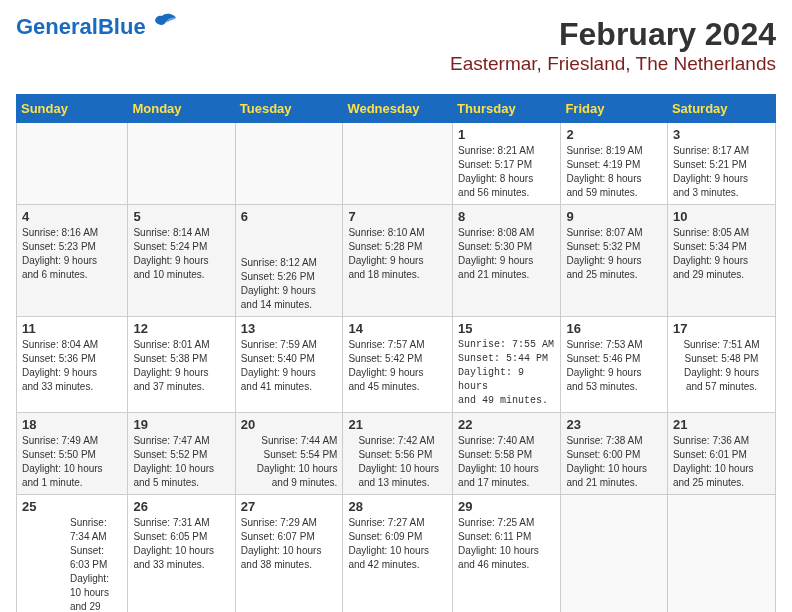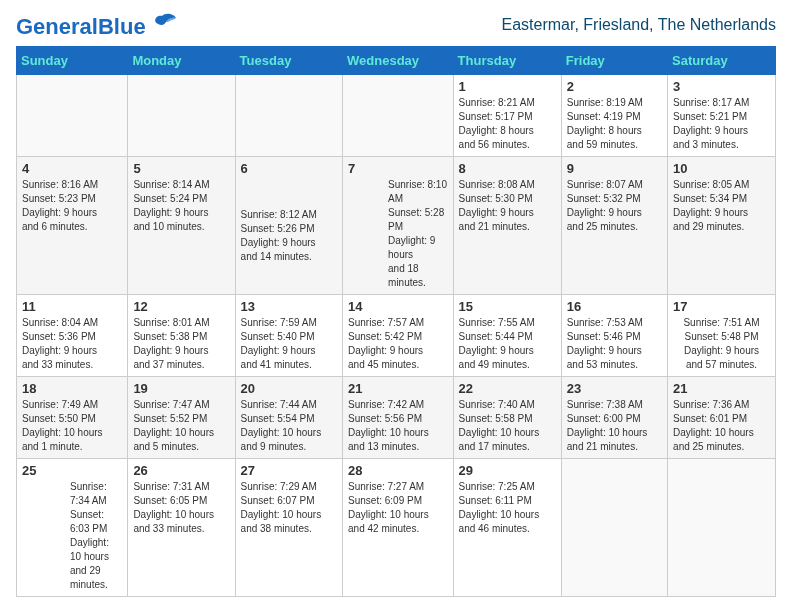--- a/index.html
+++ b/index.html
@@ -7,21 +7,21 @@
       font-family: Arial, sans-serif;
       background: #fff;
       width: 792px;
       min-height: 612px;
       padding: 16px;
     }
     .header {
       display: flex;
       justify-content: space-between;
       align-items: flex-start;
-      margin-bottom: 8px;
+      margin-bottom: 19px;
     }
     .logo {
       display: flex;
       flex-direction: column;
       align-items: flex-start;
     }
     .logo-text {
       font-size: 22px;
       font-weight: bold;
       color: #333;
@@ -32,31 +32,31 @@
     }
     .title-area {
       text-align: right;
     }
     .month-year {
       font-size: 32px;
       font-weight: bold;
       color: #333;
     }
     .location {
-      font-size: 16px;
-      color: #0c4a6e;
+      font-size: 19px;
+      color: #7f1d1d;
     }
     table {
       width: 100%;
       border-collapse: collapse;
       font-size: 11px;
     }
     thead tr th {
       background-color: #1a6abf;
-      color: #5eead4;
+      color: #fde047;
       padding: 6px 4px;
       text-align: left;
       font-size: 13px;
       font-weight: bold;
       border: 1px solid #1a6abf;
     }
     tbody tr td {
       vertical-align: top;
       padding: 4px 5px;
       border: 1px solid #ccc;
@@ -92,20 +92,21 @@
       <span class="logo-text">
         <span>General</span><span style="color:#1a6abf;">Blue</span>
       </span>
       <svg width="28" height="22" viewBox="0 0 28 22" style="margin-left:2px;margin-top:-8px;">
         <path d="M14 4 C18 0, 26 2, 28 6 C24 5, 20 7, 18 10 C16 13, 14 14, 10 12 C8 11, 6 9, 8 6 C10 3, 14 4, 14 4Z" fill="#1a6abf"></path>
         <path d="M28 6 C26 8, 22 8, 20 10 L18 10 C20 7, 24 5, 28 6Z" fill="#5ba3e0"></path>
       </svg>
     </div>
   </div>
   <div class="title-area">
+    <div class="month-year">February 2024</div>
     <div class="location">Eastermar, Friesland, The Netherlands</div>
   </div>
 </div>
 
 <table>
   <thead>
     <tr>
       <th>Sunday</th>
       <th>Monday</th>
       <th>Tuesday</th>
@@ -160,21 +161,21 @@
         </td>
         <td>
           <span class="day-num">6</span>
           <div class="day-info" style="white-space: pre-line; margin-top: 32px;">Sunrise: 8:12 AM
 Sunset: 5:26 PM
 Daylight: 9 hours
 and 14 minutes.</div>
         </td>
         <td>
           <span class="day-num">7</span>
-          <div class="day-info" style="white-space: pre-line; margin-left: 40px;">Sunrise: 8:10 AM
+          <div class="day-info" style="white-space: pre-line;">Sunrise: 8:10 AM
 Sunset: 5:28 PM
 Daylight: 9 hours
 and 18 minutes.</div>
         </td>
         <td>
           <span class="day-num">8</span>
           <div class="day-info" style="white-space: pre-line;">Sunrise: 8:08 AM
 Sunset: 5:30 PM
 Daylight: 9 hours
 and 21 minutes.</div>
@@ -218,21 +219,21 @@
         </td>
         <td>
           <span class="day-num">14</span>
           <div class="day-info" style="white-space: pre-line;">Sunrise: 7:57 AM
 Sunset: 5:42 PM
 Daylight: 9 hours
 and 45 minutes.</div>
         </td>
         <td>
           <span class="day-num">15</span>
-          <div class="day-info" style="white-space: pre-line;">Sunrise: 7:55 AM
+          <div class="day-info" style="white-space: pre-line; font-family: Liberation Mono, monospace;">Sunrise: 7:55 AM
 Sunset: 5:44 PM
 Daylight: 9 hours
 and 49 minutes.</div>
         </td>
         <td>
           <span class="day-num">16</span>
           <div class="day-info" style="white-space: pre-line;">Sunrise: 7:53 AM
 Sunset: 5:46 PM
 Daylight: 9 hours
 and 53 minutes.</div>
@@ -255,28 +256,28 @@
         </td>
         <td>
           <span class="day-num">19</span>
           <div class="day-info" style="white-space: pre-line;">Sunrise: 7:47 AM
 Sunset: 5:52 PM
 Daylight: 10 hours
 and 5 minutes.</div>
         </td>
         <td>
           <span class="day-num">20</span>
-          <div class="day-info" style="white-space: pre-line;">Sunrise: 7:44 AM
+          <div class="day-info" style="white-space: pre-line; text-align: right;">Sunrise: 7:44 AM
 Sunset: 5:54 PM
 Daylight: 10 hours
 and 9 minutes.</div>
         </td>
         <td>
           <span class="day-num">21</span>
-          <div class="day-info" style="white-space: pre-line;">Sunrise: 7:42 AM
+          <div class="day-info" style="white-space: pre-line; margin-left: 10px;">Sunrise: 7:42 AM
 Sunset: 5:56 PM
 Daylight: 10 hours
 and 13 minutes.</div>
         </td>
         <td>
           <span class="day-num">22</span>
           <div class="day-info" style="white-space: pre-line;">Sunrise: 7:40 AM
 Sunset: 5:58 PM
 Daylight: 10 hours
 and 17 minutes.</div>

